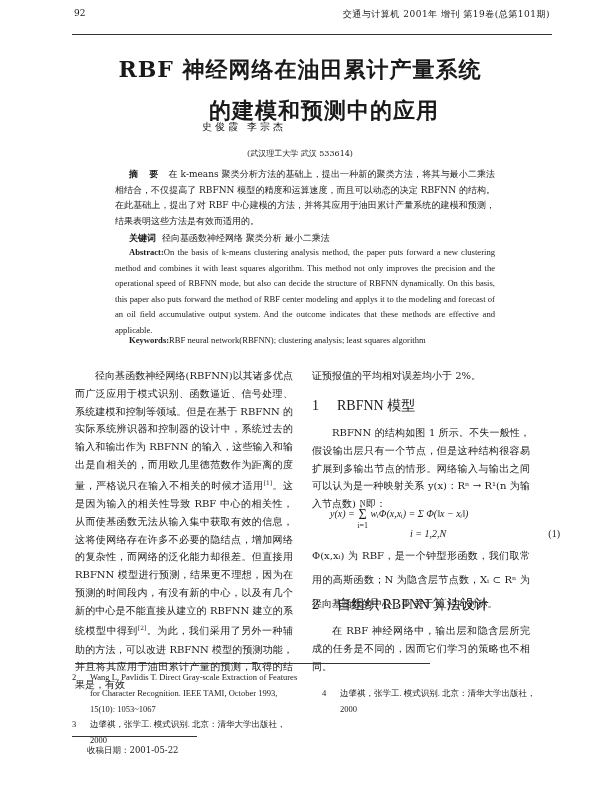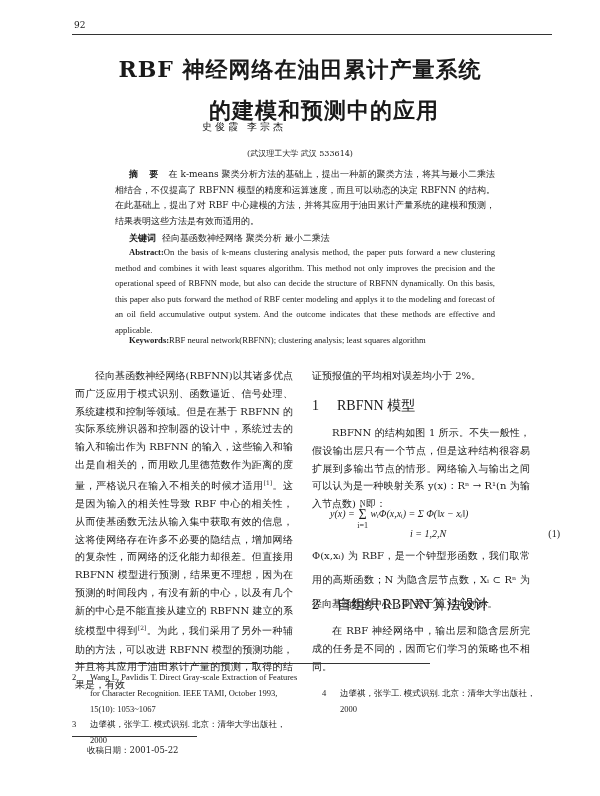--- a/index.html
+++ b/index.html
@@ -1,21 +1,21 @@
 <!DOCTYPE html>
 <html><head>
   <meta charset="utf-8">
   <style>
     html, body { margin: 0; padding: 0; }
     body {
       width: 600px; height: 796px; background: #ffffff; color: #1a1a1a;
       font-family: "DejaVu Serif", serif; position: relative; overflow: hidden;
     }
     .header { position: absolute; left: 70px; top: 6px; width: 480px; height: 16px; font-size: 9px; }
-    .header .pageno { position: absolute; left: 4px; top: 14px; }
+    .header .pageno { position: absolute; left: 4px; top: 2px; }
     .header .journal { position: absolute; right: 0; top: 2px; letter-spacing: 0.5px; }
     .header-rule { position: absolute; left: 72px; top: 34px; width: 480px; border-top: 1px solid #333; }
 
     .title { position: absolute; left: 0; width: 600px; text-align: center; font-weight: bold; font-size: 22px; letter-spacing: 1px; }
     .title.l1 { top: 55px; }
     .title.l2 { top: 96px; padding-left: 24px; }
     .authors { position: absolute; top: 120px; width: 488px; text-align: center; font-size: 10px; letter-spacing: 3px; }
     .affil { position: absolute; top: 148px; width: 600px; text-align: center; font-size: 8px; }
 
     .abstract-cn { position: absolute; left: 115px; top: 167px; width: 380px; font-size: 9px; line-height: 15.5px; text-align: justify; }
@@ -56,20 +56,21 @@
     .ref .n { position: absolute; left: 0; }
     .fn-rule2 { position: absolute; left: 72px; top: 736px; width: 125px; border-top: 1px solid #333; }
     .received { position: absolute; left: 87px; top: 745px; font-size: 8.5px; }
     .sup { font-size: 6px; vertical-align: super; }
   </style>
 </head>
 <body>
 
 <div class="header">
   <span class="pageno">92</span>
+  <span class="journal">交通与计算机  2001年  增刊  第19卷(总第101期)</span>
 </div>
 <div class="header-rule"></div>
 
 <div class="title l1">RBF 神经网络在油田累计产量系统</div>
 <div class="title l2">的建模和预测中的应用</div>
 <div class="authors">史俊霞  李宗杰</div>
 <div class="affil">(武汉理工大学  武汉 533614)</div>
 
 <div class="abstract-cn">
   <span class="lbl">摘  要</span><span>在 k-means 聚类分析方法的基础上，提出一种新的聚类方法，将其与最小二乘法相结合，不仅提高了 RBFNN 模型的精度和运算速度，而且可以动态的决定 RBFNN 的结构。在此基础上，提出了对 RBF 中心建模的方法，并将其应用于油田累计产量系统的建模和预测，结果表明这些方法是有效而适用的。</span>

